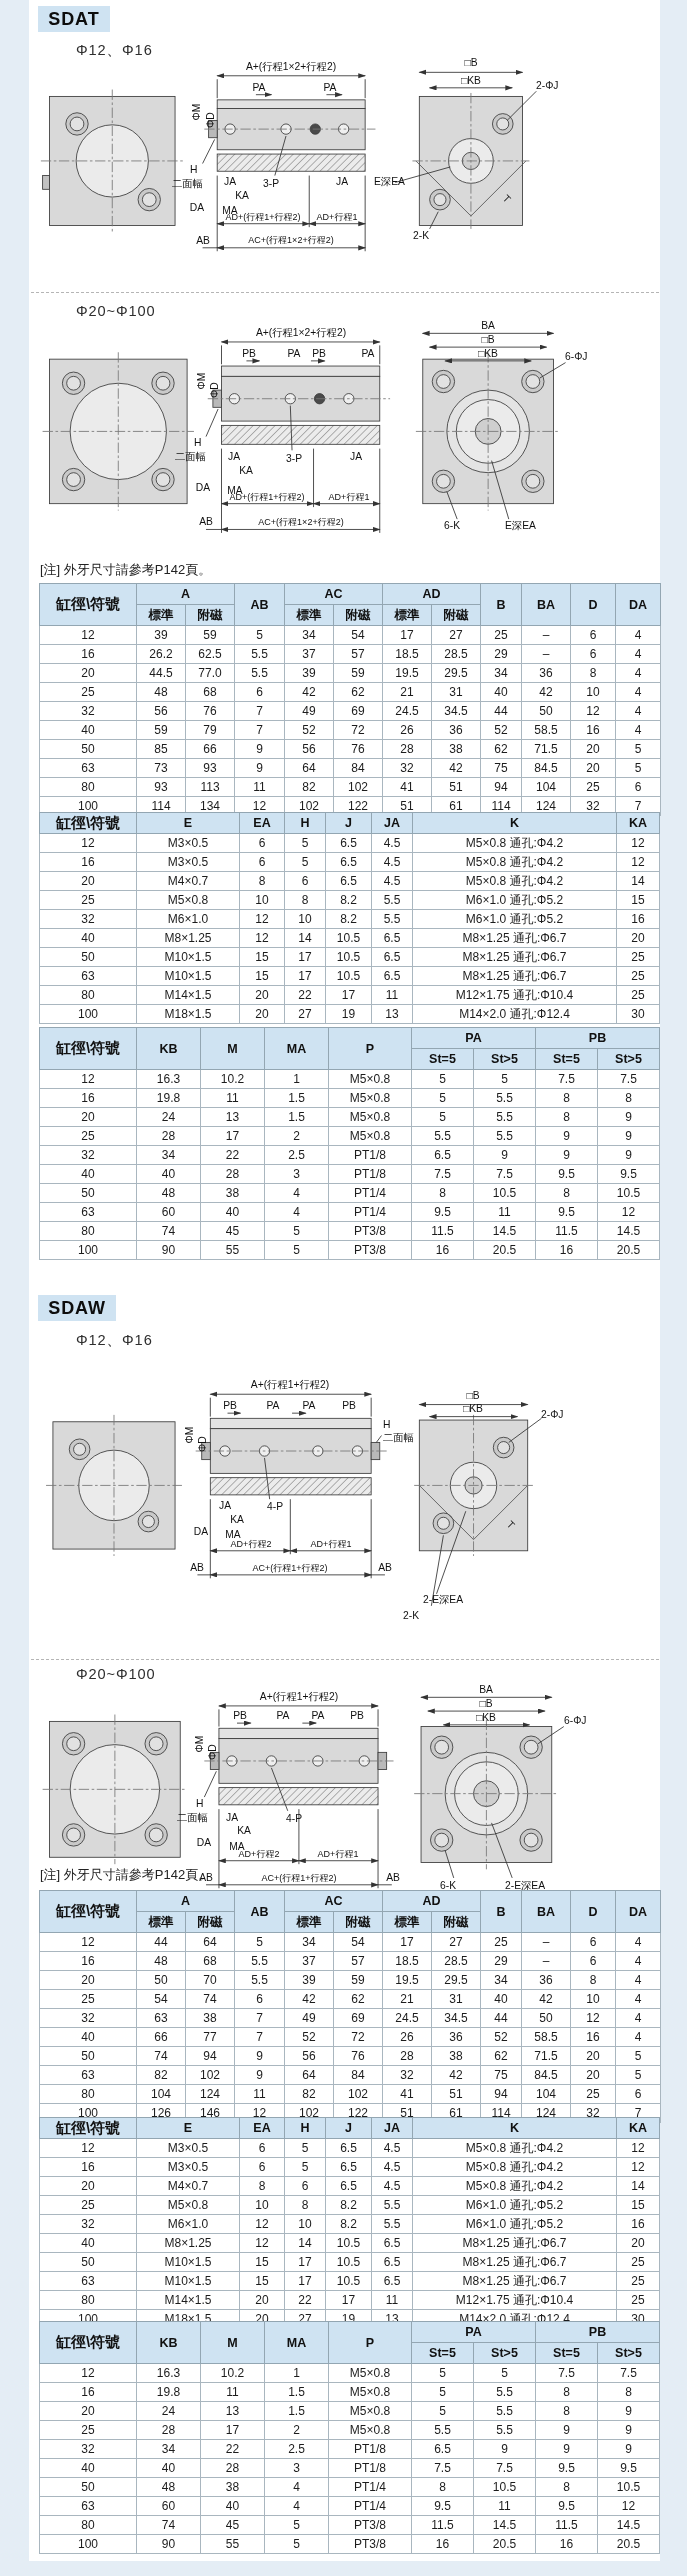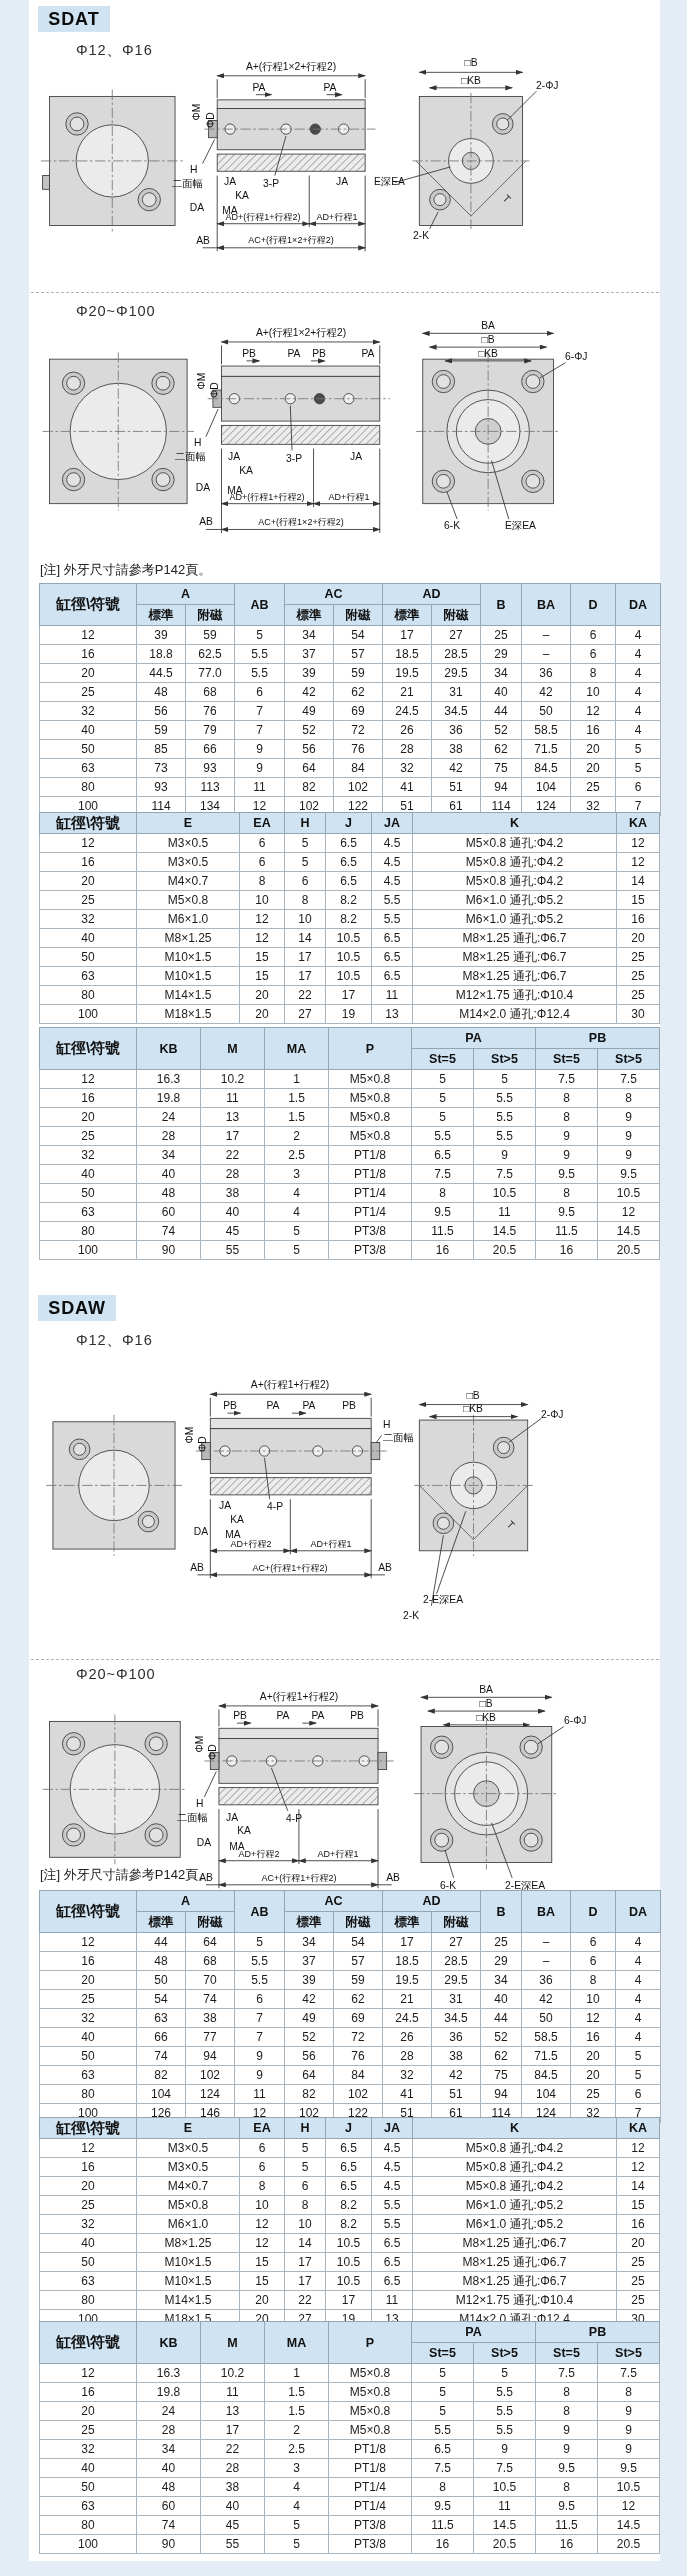--- a/index.html
+++ b/index.html
@@ -285,21 +285,21 @@
           <td>54</td>
           <td>17</td>
           <td>27</td>
           <td>25</td>
           <td>–</td>
           <td>6</td>
           <td>4</td>
         </tr>
         <tr>
           <td>16</td>
-          <td>18.8</td>
+          <td>26.2</td>
           <td>62.5</td>
           <td>5.5</td>
           <td>37</td>
           <td>57</td>
           <td>18.5</td>
           <td>28.5</td>
           <td>29</td>
           <td>–</td>
           <td>6</td>
           <td>4</td>

